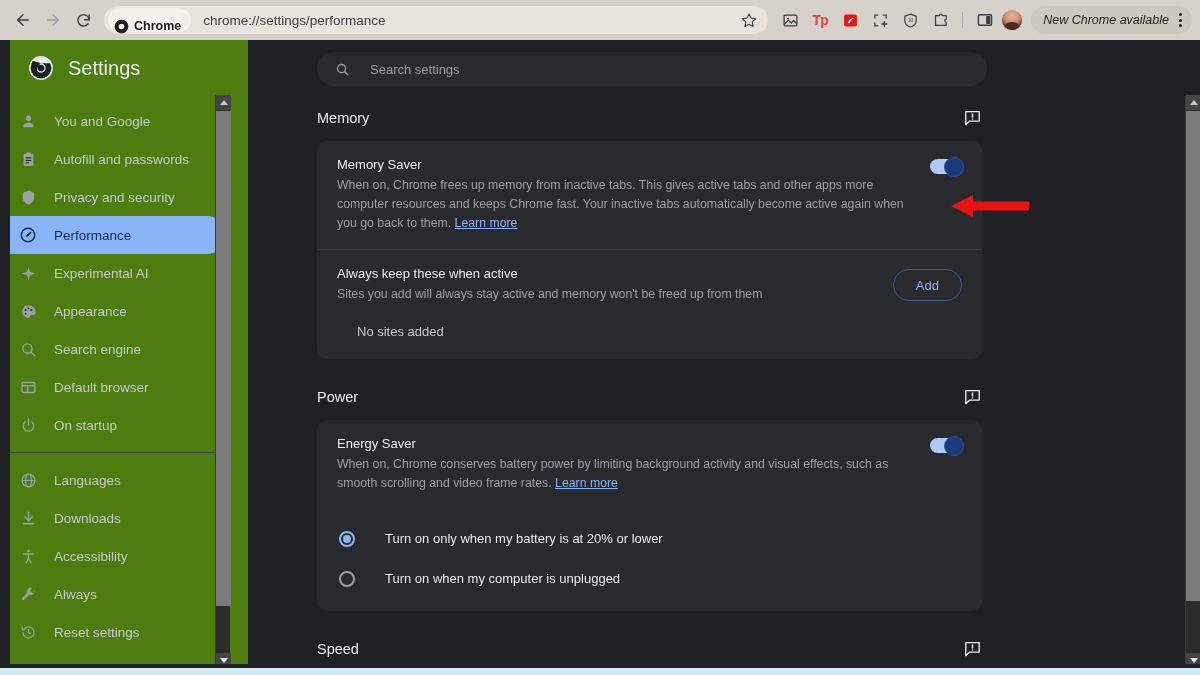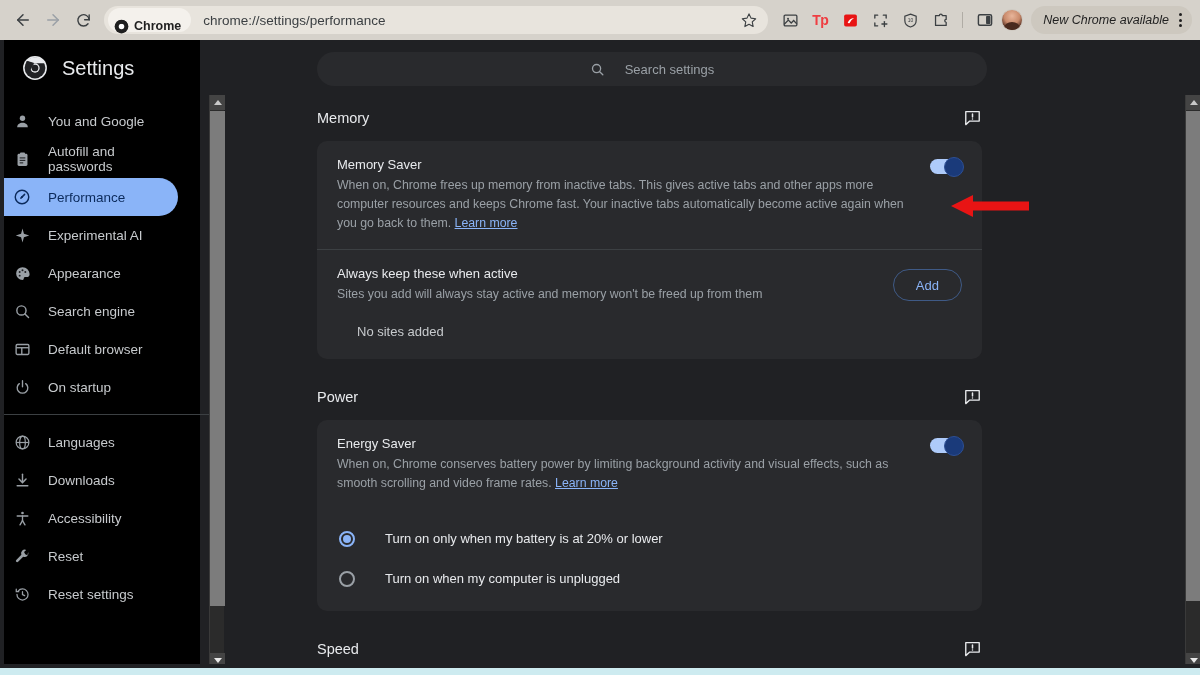--- a/index.html
+++ b/index.html
@@ -98,23 +98,23 @@
 
   
   .page {
     position: absolute; top: 40px; left: 0;
     width: 1200px; height: 628px;
     background: #202124;
   }
 
   
   .sidebar {
-    position: absolute; left: 4px; top: 0;
-    width: 196px; height: 628px;
-    background: #000000;
+    position: absolute; left: 10px; top: 0;
+    width: 238px; height: 628px;
+    background: #4d7c0f;
   }
   .settings-head {
     display: flex; align-items: center; gap: 14px;
     height: 56px; padding-left: 18px;
   }
   .chrome-logo {
     width: 26px; height: 26px; border-radius: 50%;
     position: relative; flex: 0 0 auto;
   }
   .settings-title {
@@ -175,21 +175,20 @@
     width: 965px; height: 628px;
     overflow: hidden;
   }
   .search-wrap { padding: 12px 20px 0 97px; }
   .search-box {
     height: 34px; background: #292a2d;
     border-radius: 17px;
     display: flex; align-items: center; gap: 20px;
     padding: 0 18px;
     width: 670px;
-    justify-content: center;
   }
   .search-ph { font-size: 13px; color: #9aa0a6; }
 
   .content { padding: 22px 20px 0 97px; width: 760px; }
 
   .section-head {
     display: flex; align-items: center; justify-content: space-between;
     width: 665px;
     margin-bottom: 14px;
   }
@@ -420,20 +419,28 @@
               <rect x="5" y="4" width="14" height="17" rx="2"></rect>
               <rect x="8.5" y="2" width="7" height="3.6" rx="1.3" fill="currentColor"></rect>
               <rect x="8" y="9" width="8" height="1.5" fill="#202124"></rect>
               <rect x="8" y="12.5" width="8" height="1.5" fill="#202124"></rect>
               <rect x="8" y="16" width="5" height="1.5" fill="#202124"></rect>
             </svg>
         </span>
         <span>Autofill and passwords</span>
       </div>
 
+      <div class="nav-item">
+        <span class="ico">
+          <svg width="17" height="17" viewBox="0 0 24 24" fill="currentColor">
+              <path d="M12 2 L20 5.4 V12 C20 17 16.5 20.6 12 22 C7.5 20.6 4 17 4 12 V5.4 Z"></path>
+            </svg>
+        </span>
+        <span>Privacy and security</span>
+      </div>
 
       <div class="nav-item active">
         <span class="ico">
           <svg width="18" height="18" viewBox="0 0 24 24" fill="none" stroke="currentColor" stroke-width="1.9">
               <circle cx="12" cy="12" r="9"></circle>
               <path d="M15.5 8.5 L10.5 13.5" stroke-linecap="round"></path>
               <circle cx="12" cy="12" r="1.3" fill="currentColor" stroke="none"></circle>
             </svg>
         </span>
         <span>Performance</span>
@@ -531,21 +538,21 @@
         </span>
         <span>Accessibility</span>
       </div>
 
       <div class="nav-item">
         <span class="ico">
           <svg width="17" height="17" viewBox="0 0 24 24" fill="currentColor">
               <path d="M20 5.5a5.3 5.3 0 01-7 6.8L5.8 19.5a1.8 1.8 0 01-2.6-2.6l7.2-7.2A5.3 5.3 0 0117.2 2.7l-3 3 1.6 3 3.1 1.6z"></path>
             </svg>
         </span>
-        <span>Reset</span>
+        <span>Always</span>
       </div>
 
       <div class="nav-item">
         <span class="ico">
           <svg width="17" height="17" viewBox="0 0 24 24" fill="none" stroke="currentColor" stroke-width="1.8" stroke-linecap="round">
               <path d="M4.2 12a7.8 7.8 0 107.8-7.8 7.8 7.8 0 00-6.2 3"></path>
               <polyline points="3.2 4.5 3.2 8 6.7 8"></polyline>
               <polyline points="12 8 12 12 15 13.6"></polyline>
             </svg>
         </span>

